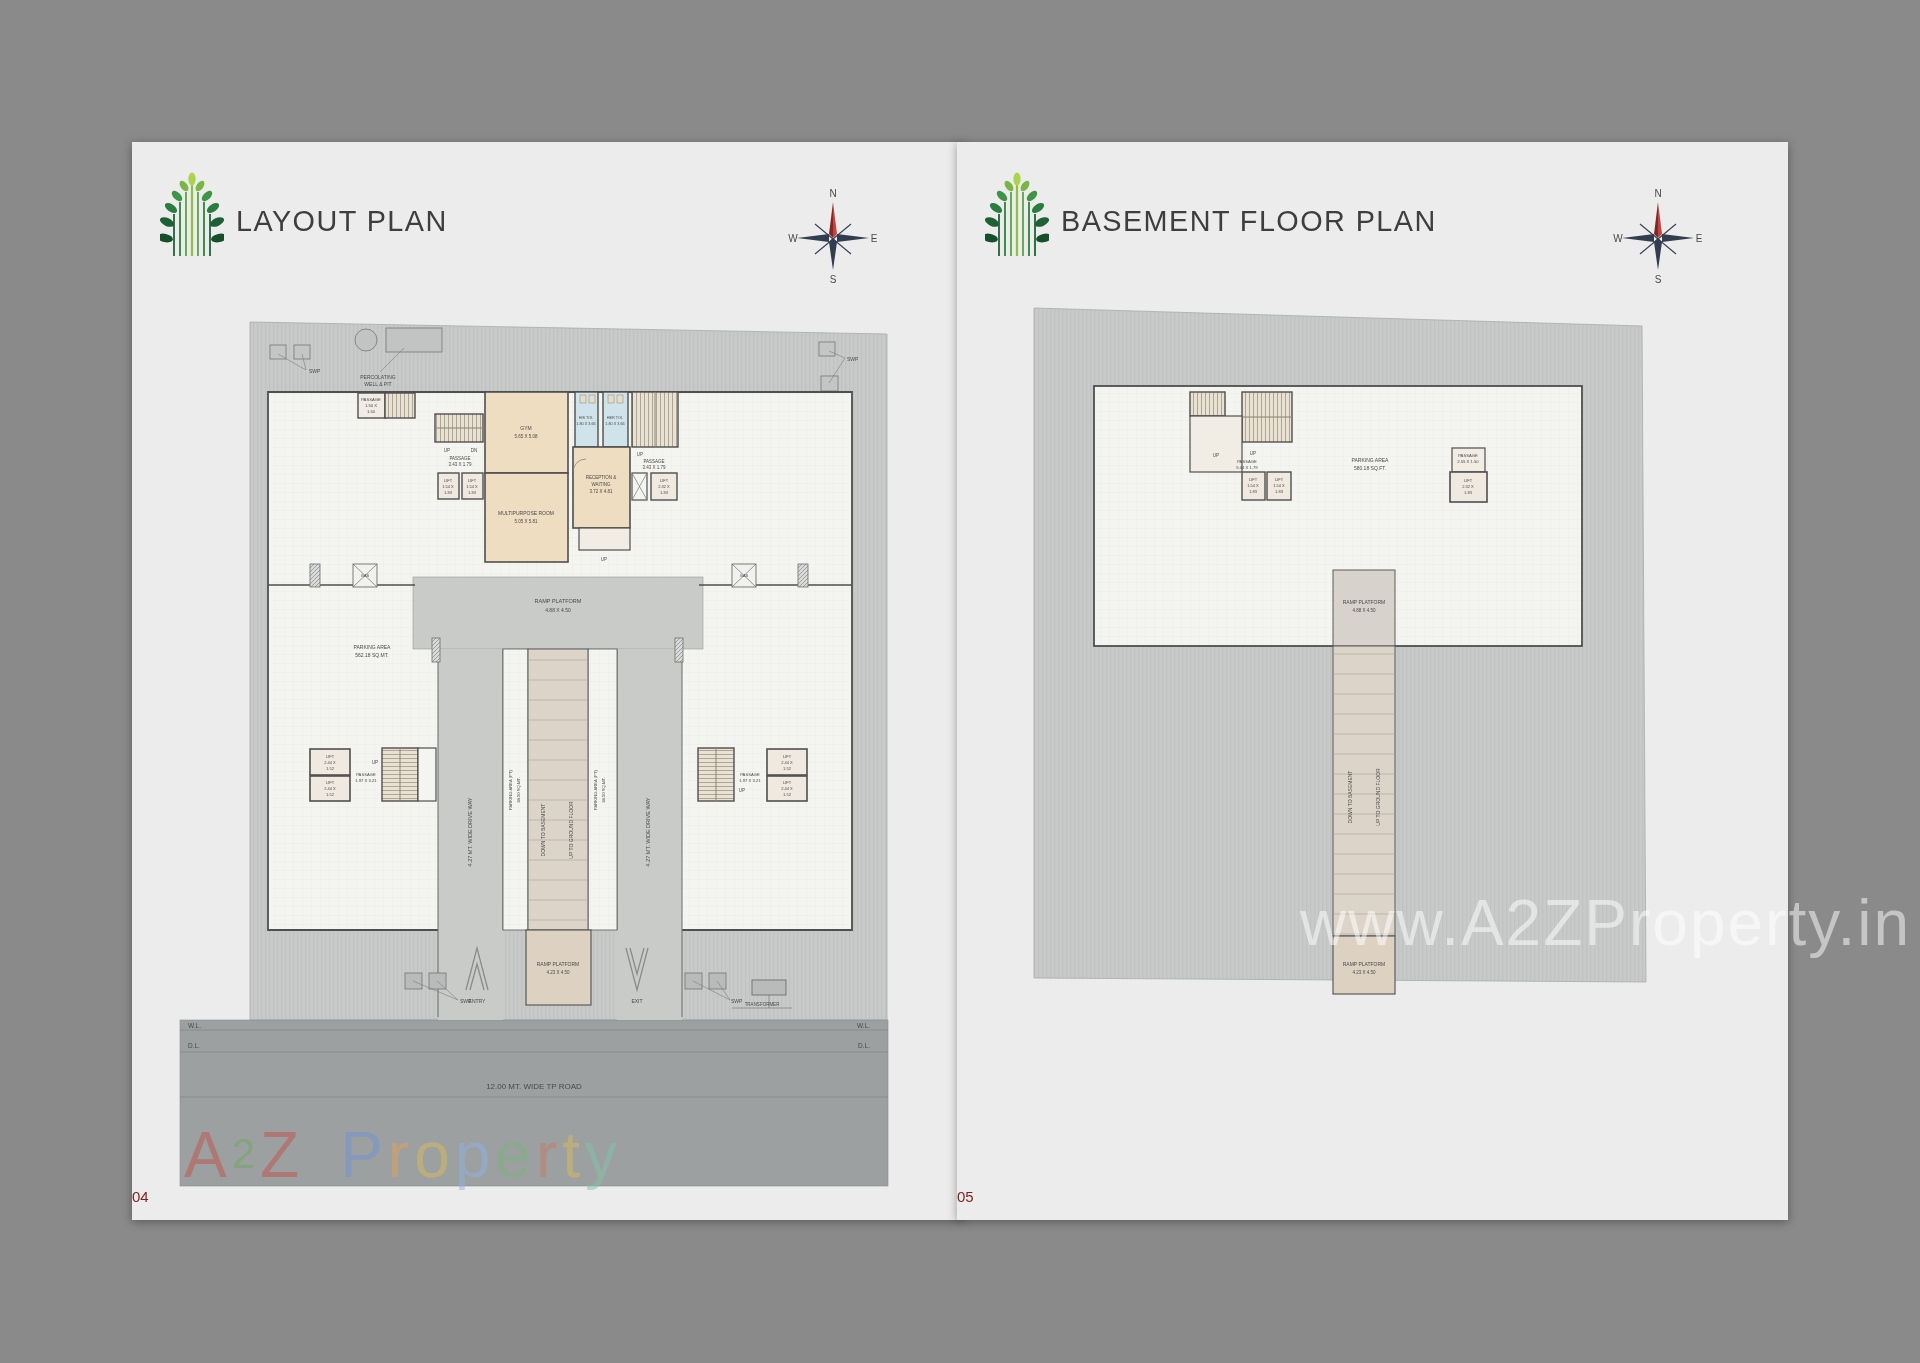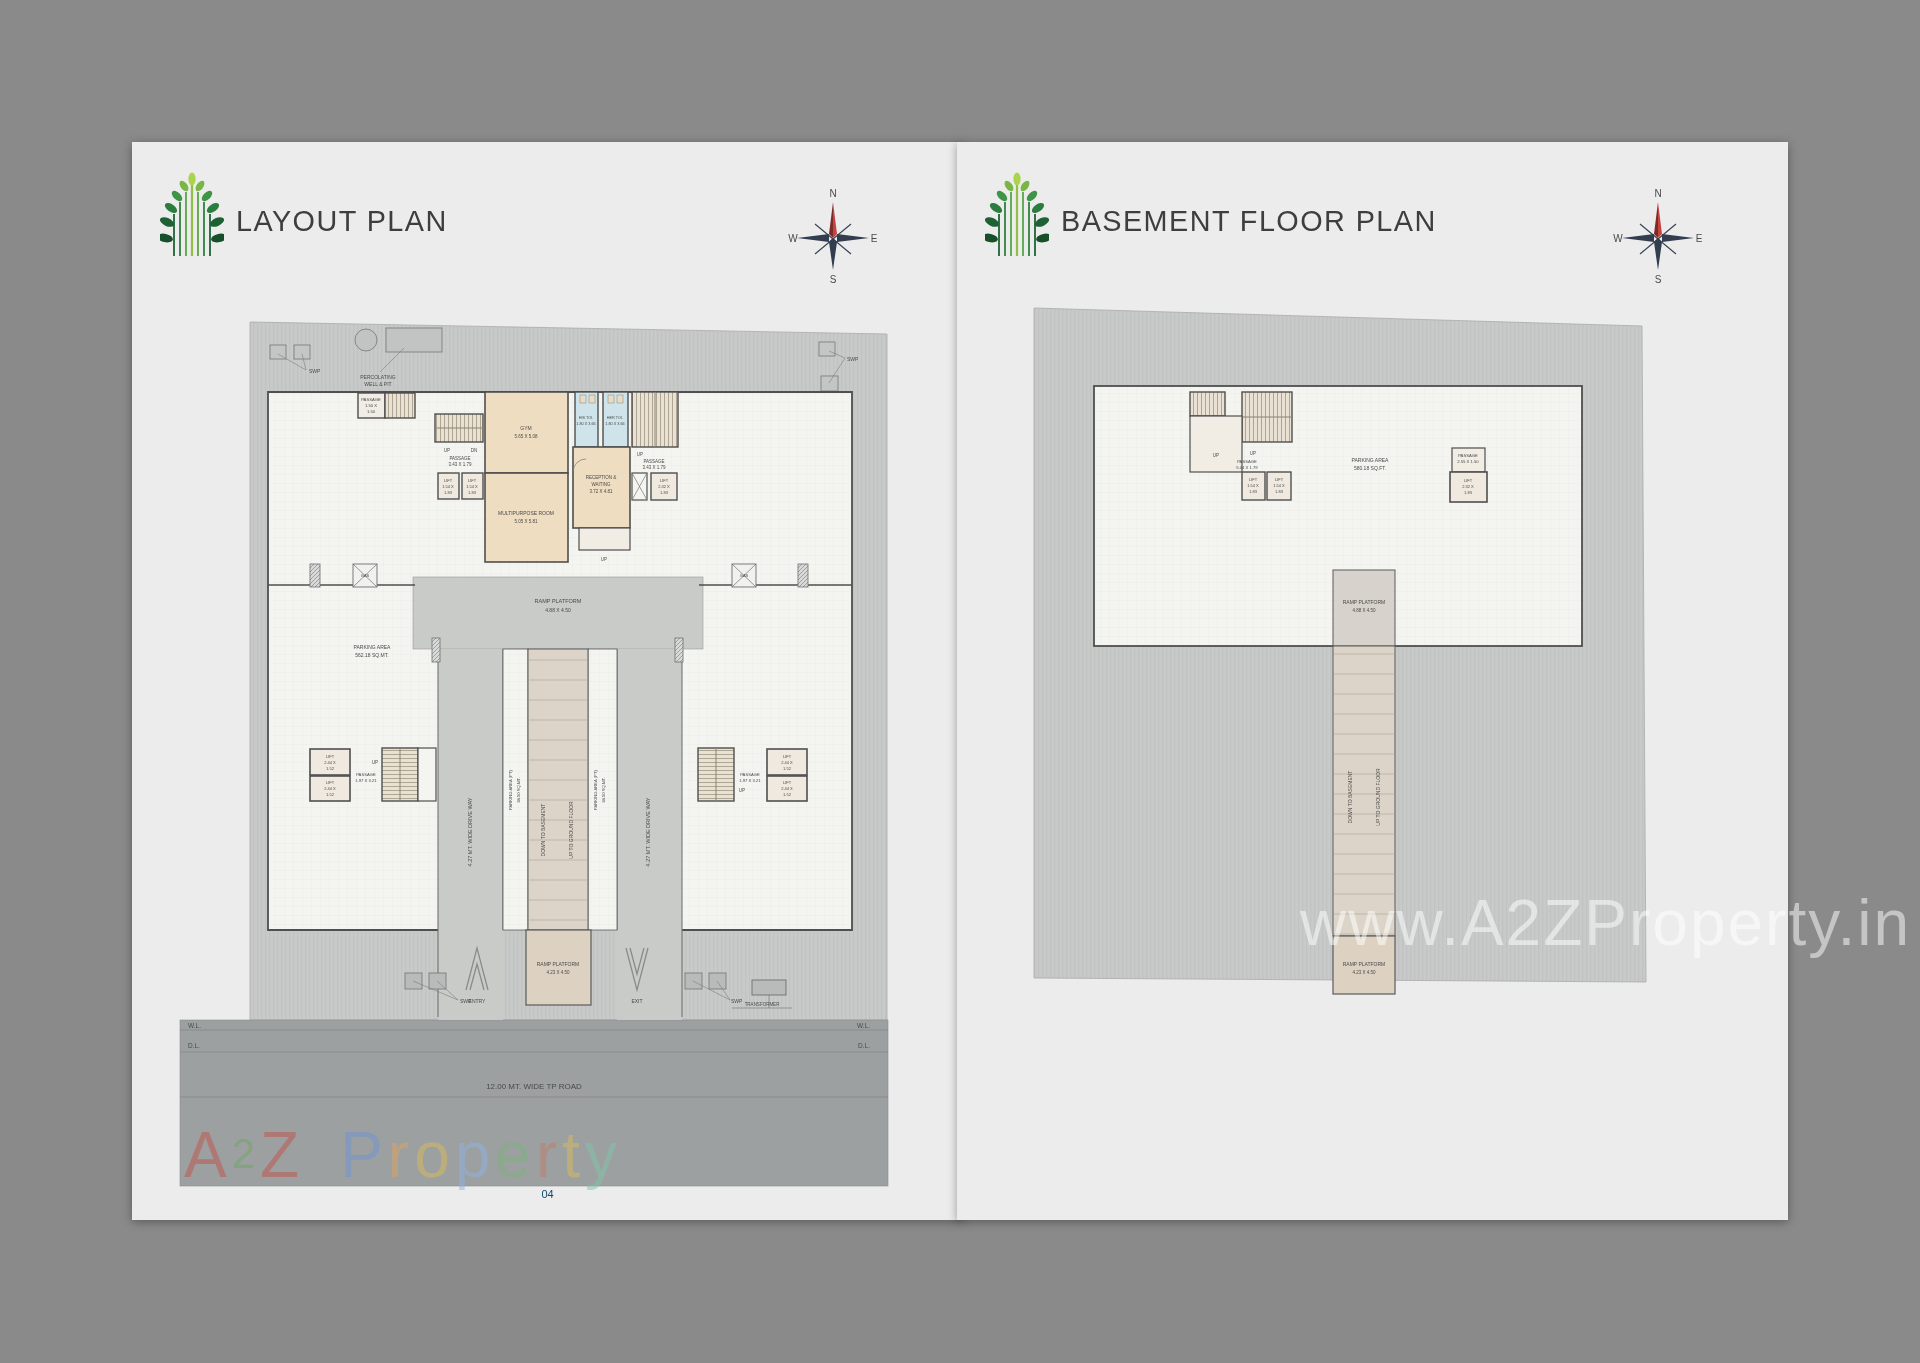--- a/index.html
+++ b/index.html
@@ -7,21 +7,21 @@
        font-family:"Liberation Sans",sans-serif}
   .page{position:absolute;top:142px;width:831px;height:1078px;background:#ececec;
         box-shadow:0 2px 9px rgba(0,0,0,.35)}
   #page-left{left:132px}
   #page-right{left:957px}
   .logo{position:absolute;left:28px;top:26px}
   .hdr-title{position:absolute;left:104px;top:62px;font-size:30px;color:#3e3e3e;
              letter-spacing:1.5px;transform:scaleX(.96);transform-origin:left;white-space:nowrap}
   .compass{position:absolute;left:655px;top:44px}
   .plan-svg{position:absolute;left:0;top:0}
-  .pageno{position:absolute;left:0;right:0;top:1046px;text-align:center;font-size:11px;color:#0c4a6e}
+  .pageno{position:absolute;left:0;right:0;top:1046px;font-size:15px;color:#7f1d1d}
   .wm-a2z{position:absolute;left:184px;top:1118px;font-size:64px;font-weight:normal;
           letter-spacing:5px;opacity:.5;white-space:nowrap;z-index:5}
   .wm-a2z .sm{font-size:42px;position:relative;top:-9px}
   .wm-a2z .gap{margin-left:36px}
   .wm-url{position:absolute;left:1300px;top:886px;font-size:64px;color:rgba(255,255,255,.5);
           letter-spacing:2px;white-space:nowrap;z-index:5}
   svg text{font-family:"Liberation Sans",sans-serif;fill:#4a4a4a}
 </style>
 </head>
 <body>
@@ -370,18 +370,19 @@
       <rect x="376" y="794" width="62" height="58" fill="#ddd2c2" stroke="#5a5a5a" stroke-width="1.2"></rect>
     </g>
     <text x="407" y="462" font-size="5" text-anchor="middle">RAMP PLATFORM</text>
     <text x="407" y="470" font-size="4.5" text-anchor="middle">4.88 X 4.50</text>
     <text x="395" y="655" font-size="5" text-anchor="middle" transform="rotate(-90 395 655)">DOWN TO BASEMENT</text>
     <text x="423" y="655" font-size="5" text-anchor="middle" transform="rotate(-90 423 655)">UP TO GROUND FLOOR</text>
     <text x="407" y="824" font-size="5" text-anchor="middle">RAMP PLATFORM</text>
     <text x="407" y="832" font-size="4.5" text-anchor="middle">4.23 X 4.50</text>
   </svg>
 
+  <div class="pageno">05</div>
 </div>
 
 <div class="wm-a2z">
   <span style="color: rgb(192, 82, 75);">A</span><span class="sm" style="color: rgb(106, 168, 95);">2</span><span style="color: rgb(192, 82, 75);">Z</span><span class="gap" style="color: rgb(111, 148, 214);">P</span><span style="color: rgb(226, 163, 91);">r</span><span style="color: rgb(217, 189, 90);">o</span><span style="color: rgb(143, 178, 228);">p</span><span style="color: rgb(121, 178, 124);">e</span><span style="color: rgb(194, 123, 103);">r</span><span style="color: rgb(217, 189, 90);">t</span><span style="color: rgb(127, 199, 168);">y</span>
 </div>
 <div class="wm-url">www.A2ZProperty.in</div>
 
 </body></html>

